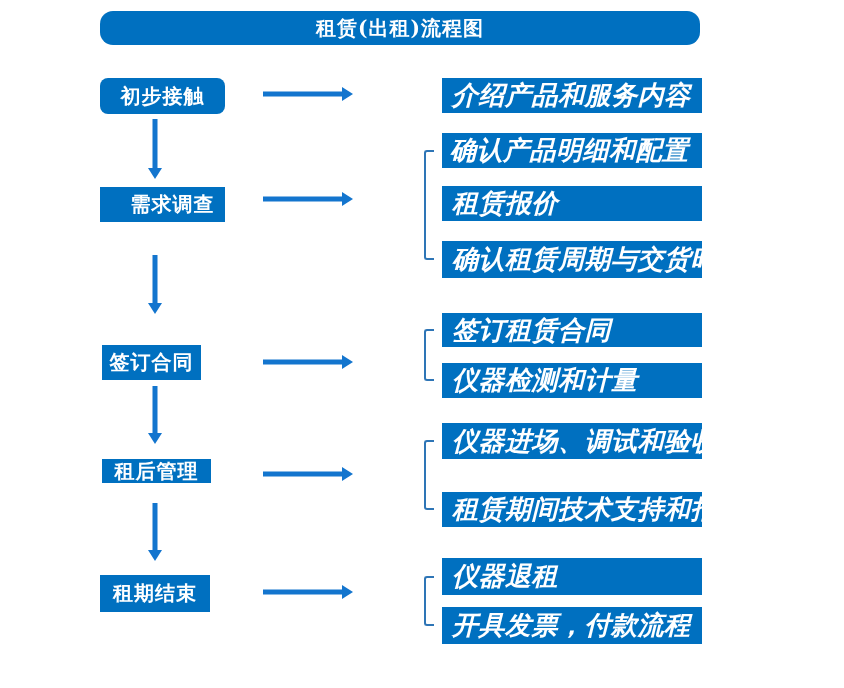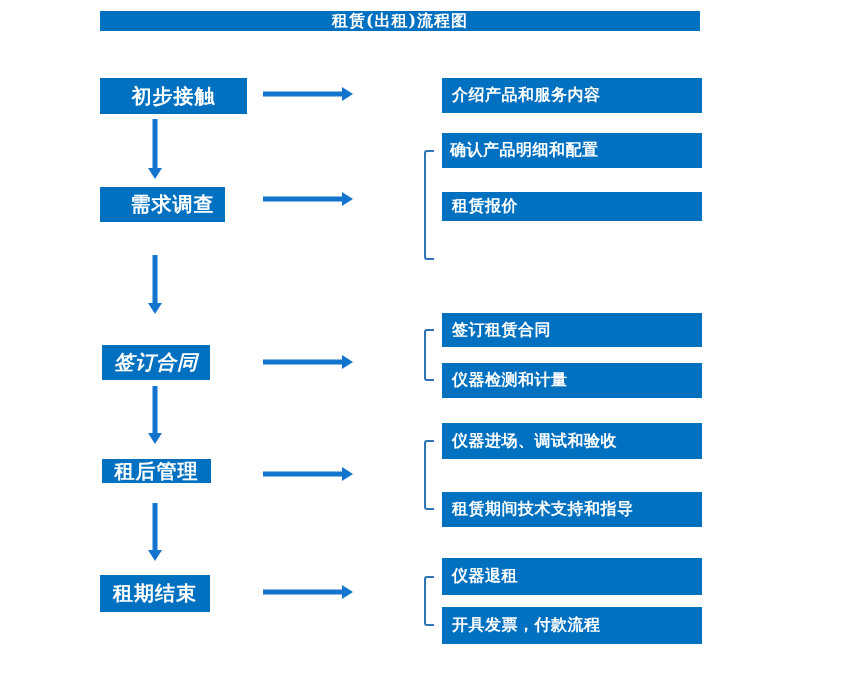--- a/index.html
+++ b/index.html
@@ -19,46 +19,48 @@
     position: absolute;
     background: #0070C0;
     color: #ffffff;
     font-weight: bold;
     display: flex;
     align-items: center;
     box-sizing: border-box;
     white-space: nowrap;
   }
   .title-bar {
-    left: 100px; top: 11px; width: 600px; height: 20px;
+    left: 100px; top: 11px; width: 600px; height: 34px;
     justify-content: center;
-    font-size: 16px;
+    font-size: 20px;
     letter-spacing: 1px;
+    border-radius: 13px;
   }
   .stage {
     justify-content: center;
     font-size: 20px;
     letter-spacing: 1px;
   }
   .detail {
     left: 442px; width: 260px;
     padding-left: 10px;
-    font-size: 16px;
+    font-size: 26px;
     letter-spacing: 0.5px;
+    font-style: italic;
   }
   
-  .l1 { left: 100px; top: 78px;  width: 147px; height: 36px; }
+  .l1 { left: 100px; top: 78px;  width: 125px; height: 36px; border-radius: 8px; }
   .l2 { left: 100px; top: 187px; width: 125px; height: 35px; padding-left: 20px; }
-  .l3 { left: 102px; top: 345px; width: 108px; height: 35px; font-style: italic; }
+  .l3 { left: 102px; top: 345px; width: 99px; height: 35px; }
   .l4 { left: 102px; top: 459px; width: 109px; height: 24px; }
   .l5 { left: 100px; top: 575px; width: 110px; height: 37px; }
   
   .r1  { top: 78px;  height: 35px; }
   .r2  { top: 133px; height: 35px; padding-left: 8px; }
-  .r3  { top: 192px; height: 29px; }
+  .r3  { top: 186px; height: 35px; }
   .r4  { top: 241px; height: 37px; }
   .r5  { top: 313px; height: 34px; }
   .r6  { top: 363px; height: 35px; }
   .r7  { top: 423px; height: 36px; }
   .r8  { top: 492px; height: 35px; }
   .r9  { top: 558px; height: 37px; }
   .r10 { top: 607px; height: 37px; }
   
   .h-arrow { position: absolute; left: 263px; width: 90px; height: 16px; }
   .h-arrow .shaft {
@@ -116,20 +118,21 @@
 
   <div class="box stage l1">初步接触</div>
   <div class="box stage l2">需求调查</div>
   <div class="box stage l3">签订合同</div>
   <div class="box stage l4">租后管理</div>
   <div class="box stage l5">租期结束</div>
 
   <div class="box detail r1">介绍产品和服务内容</div>
   <div class="box detail r2">确认产品明细和配置</div>
   <div class="box detail r3">租赁报价</div>
+  <div class="box detail r4">确认租赁周期与交货时间</div>
   <div class="box detail r5">签订租赁合同</div>
   <div class="box detail r6">仪器检测和计量</div>
   <div class="box detail r8">租赁期间技术支持和指导</div>
   <div class="box detail r7">仪器进场、调试和验收</div>
   <div class="box detail r9">仪器退租</div>
   <div class="box detail r10">开具发票，付款流程</div>
 
   <div class="h-arrow ha1">
     <div class="shaft"></div>
     <div class="head"></div>

